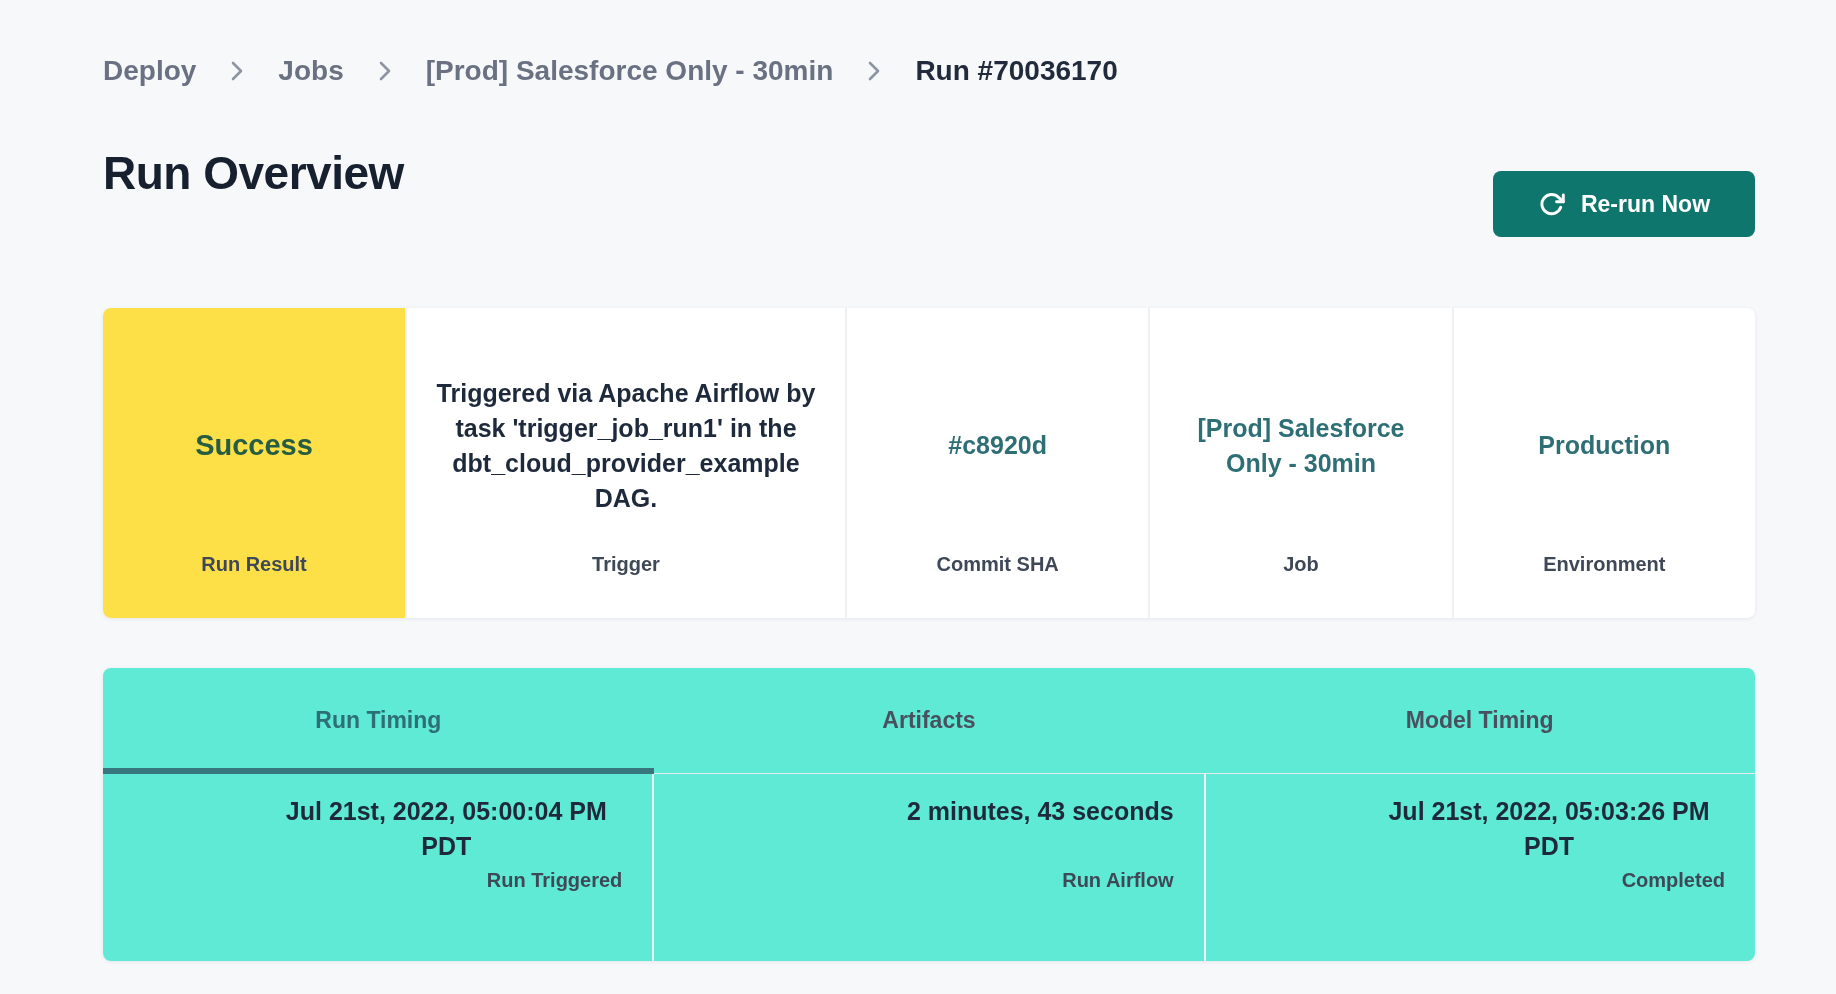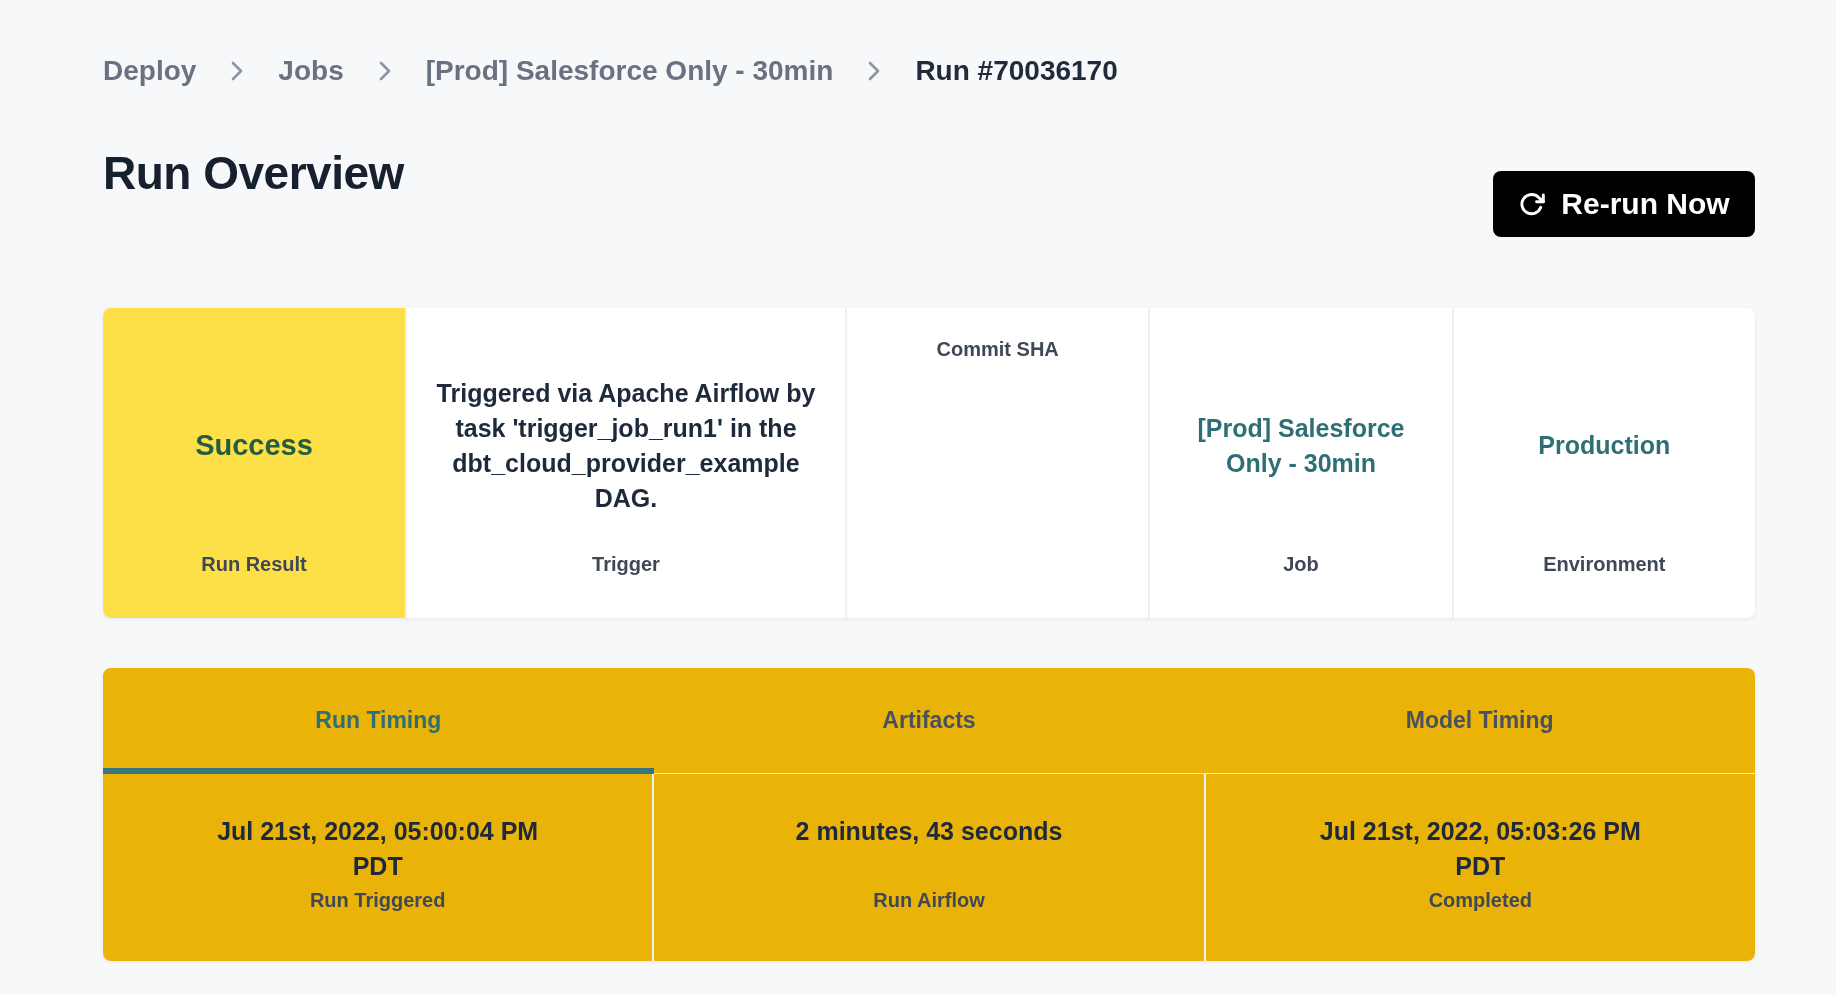--- a/index.html
+++ b/index.html
@@ -17,23 +17,23 @@
   .crumb { font-size:28px; font-weight:600; color:#697182; cursor:pointer; }
   .crumb.current { color:#212B3C; font-weight:700; cursor:default; }
   .crumb-sep { display:flex; align-items:center; }
   .crumb-sep svg { display:block; }
 
   
   .header-row { display:flex; justify-content:space-between; align-items:flex-start; margin-top:56px; }
   .page-title { font-size:46px; font-weight:700; color:#16202E; letter-spacing:-0.5px; line-height:60px; }
   .rerun-btn {
     margin-top:28px; min-width:262px; height:66px;
-    background:#000000; color:#FFFFFF; border:none; border-radius:8px;
+    background:#0f766e; color:#FFFFFF; border:none; border-radius:8px;
     display:flex; align-items:center; justify-content:center; gap:16px;
-    font-family:inherit; font-size:30px; font-weight:600; cursor:pointer;
+    font-family:inherit; font-size:23px; font-weight:600; cursor:pointer;
   }
 
   
   .summary-card {
     margin-top:71px; height:310px; background:#FFFFFF; border-radius:8px;
     box-shadow:0 1px 4px rgba(30,42,59,0.08); display:flex; overflow:hidden;
   }
   .sum-cell {
     display:flex; flex-direction:column; align-items:center; text-align:center;
     padding:30px 28px 42px; border-left:2px solid #EEF0F3;
@@ -46,36 +46,36 @@
   .sum-value {
     flex:1; display:flex; align-items:center; justify-content:center;
     font-size:25px; font-weight:700; line-height:35px; color:#1E2A3B;
   }
   .sum-value.success { color:#265C43; font-size:29px; }
   .sum-value.link { color:#2E6F75; cursor:pointer; }
   .sum-label { font-size:20px; font-weight:600; color:#3F4857; }
 
   
   .timing-card {
-    margin-top:50px; background:#eab308; border-radius:8px;
+    margin-top:50px; background:#5eead4; border-radius:8px;
     box-shadow:0 1px 4px rgba(30,42,59,0.08); overflow:hidden;
   }
   .tabbar { display:flex; height:106px; border-bottom:1px solid #E9EBEF; }
   .tab {
     flex:1; position:relative; display:flex; align-items:center; justify-content:center;
     font-size:23px; font-weight:600; color:#49505F; cursor:pointer;
   }
   .tab.active { color:#2E6F75; font-weight:700; }
   .tab.active::after {
     content:""; position:absolute; left:0; right:0; bottom:-1px; height:6px; background:#36767C;
   }
   .timing-row { display:flex; height:187px; }
   .timing-cell {
-    flex:1; display:flex; flex-direction:column; align-items:center; text-align:center;
-    padding:40px 30px 0; border-left:2px solid #EEF0F3;
+    flex:1; display:flex; flex-direction:column; align-items:flex-end; text-align:center;
+    padding:20px 30px 0; border-left:2px solid #EEF0F3;
   }
   .timing-cell:first-child { border-left:none; }
   .timing-value {
     font-size:25px; font-weight:700; line-height:35px; color:#1E2A3B;
     max-width:352px; min-height:70px;
   }
   .timing-label { margin-top:5px; font-size:20px; font-weight:600; color:#3F4857; }
 </style>
 </head>
 <body>
@@ -120,20 +120,21 @@
   <section class="summary-card">
     <div class="sum-cell w1 success-bg">
       <div class="sum-value success">Success</div>
       <div class="sum-label">Run Result</div>
     </div>
     <div class="sum-cell w2">
       <div class="sum-value">Triggered via Apache Airflow by task 'trigger_job_run1' in the dbt_cloud_provider_example DAG.</div>
       <div class="sum-label">Trigger</div>
     </div>
     <div class="sum-cell w3">
+      <div class="sum-value link">#c8920d</div>
       <div class="sum-label">Commit SHA</div>
     </div>
     <div class="sum-cell w3">
       <div class="sum-value link">[Prod] Salesforce Only - 30min</div>
       <div class="sum-label">Job</div>
     </div>
     <div class="sum-cell w3">
       <div class="sum-value link">Production</div>
       <div class="sum-label">Environment</div>
     </div>

